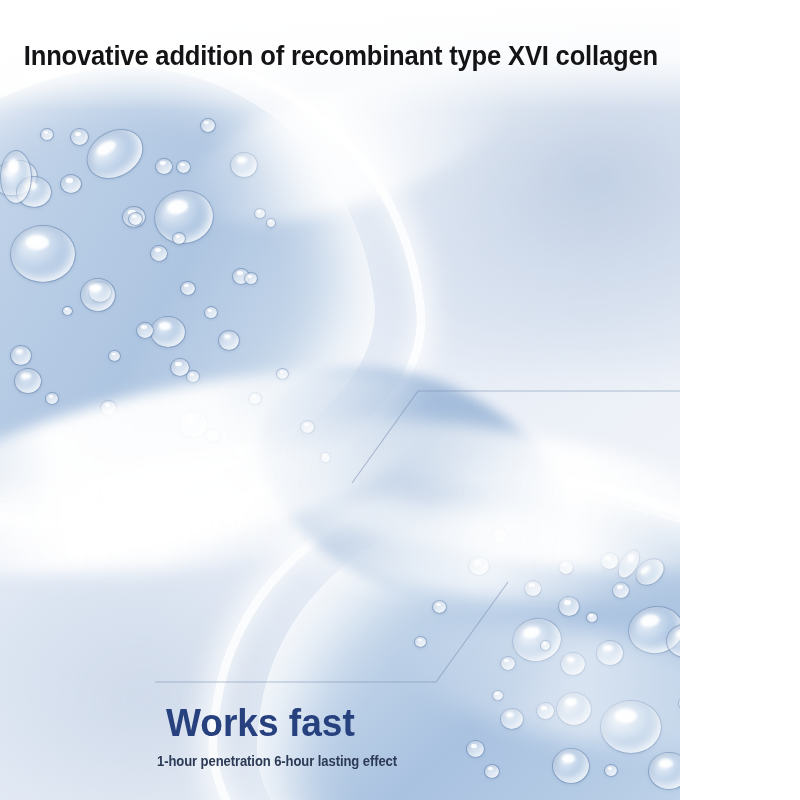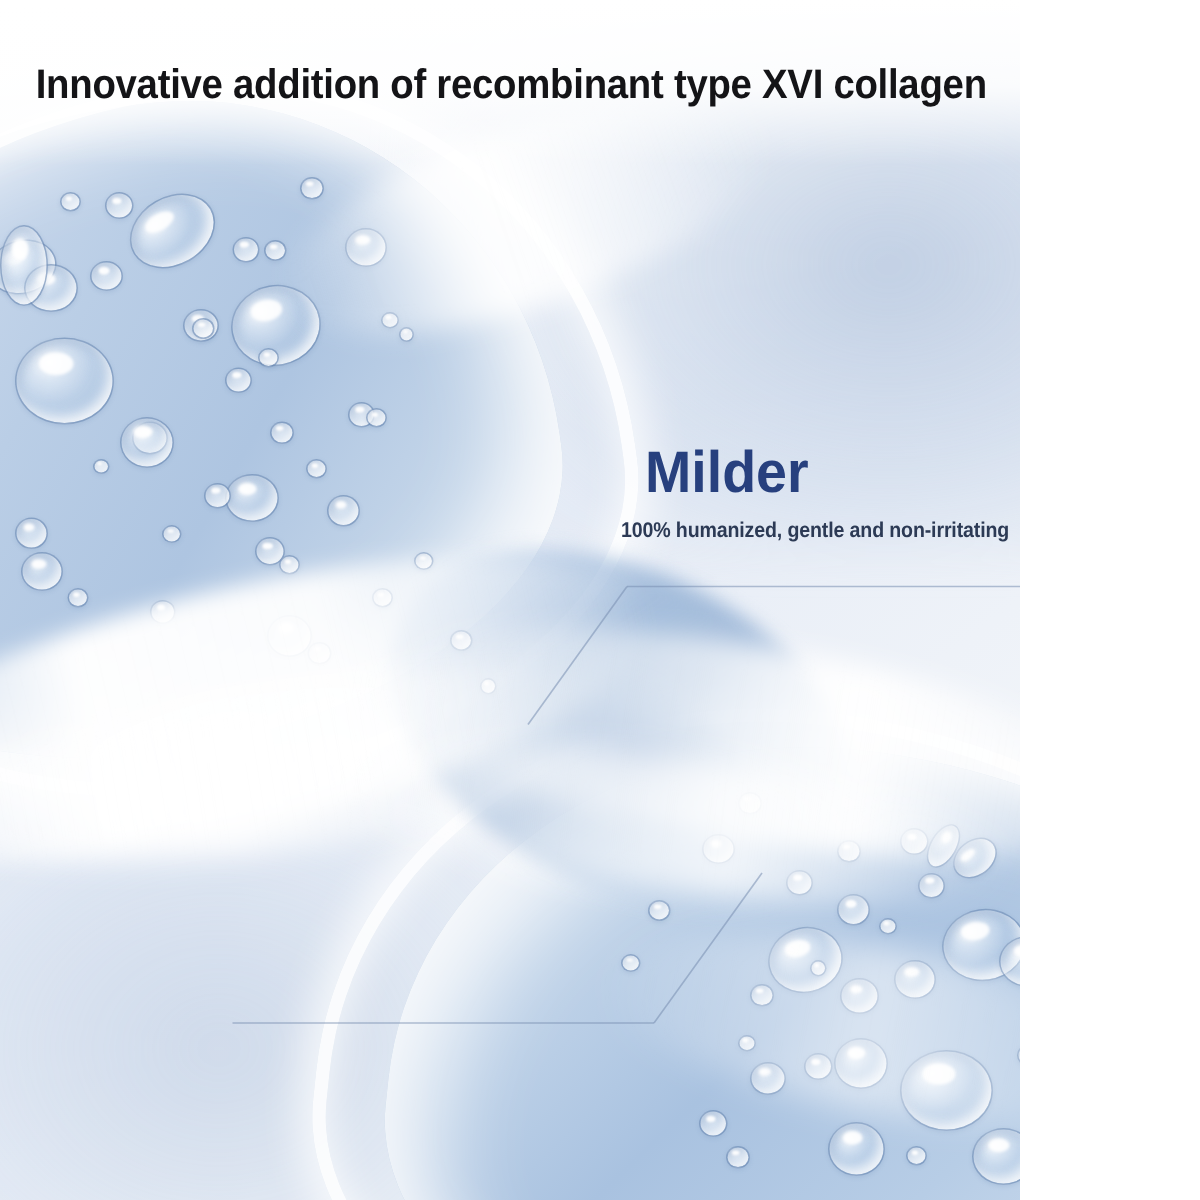--- a/index.html
+++ b/index.html
@@ -384,19 +384,19 @@
     <line x1="690" y1="391" x2="418" y2="391"></line>
     <line x1="418" y1="391" x2="352" y2="483"></line>
   </svg>
   <svg class="leader" width="800" height="800" style="left:0; top:0;">
     <line x1="155" y1="682" x2="436" y2="682"></line>
     <line x1="436" y1="682" x2="508" y2="582"></line>
   </svg>
 
   <div class="headline">Innovative addition of recombinant type XVI collagen</div>
 
-  <div class="callout callout-milder">
-    <div class="c-title">Milder</div>
-    <div class="c-sub">100% humanized, gentle and non-irritating</div>
+
+  <div class="callout callout-works">
+    <div class="c-title">Works fast</div>
+    <div class="c-sub">1-hour penetration 6-hour lasting effect</div>
   </div>
 
-
 </div>
 
 </body></html>

